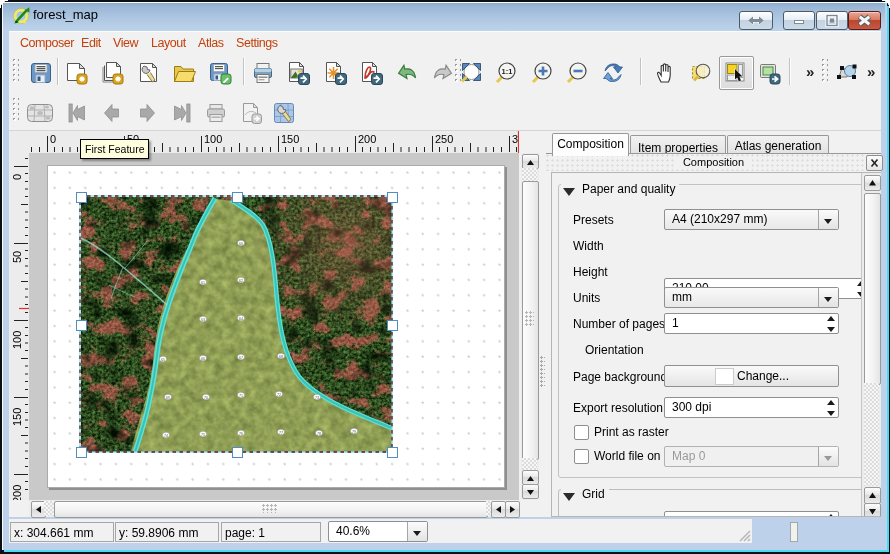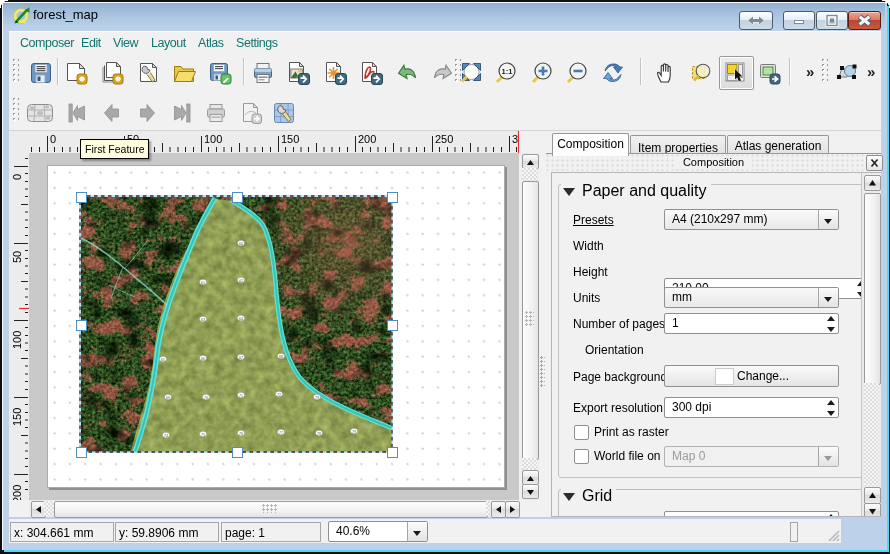--- a/index.html
+++ b/index.html
@@ -7,21 +7,21 @@
 #frame-blue{position:absolute;left:2px;top:2px;right:3px;bottom:4px;background:#bdd2ea;}
 #frame-white{position:absolute;left:2px;top:2px;bottom:4px;right:3px;border-left:1px solid #f8fbfe;border-top:1px solid #f8fbfe;}
 #edge-cyan-r{position:absolute;right:1px;top:6px;bottom:2px;width:2px;background:#49dbf2;}
 #edge-cyan-b{position:absolute;left:4px;right:1px;bottom:2px;height:2px;background:#49dbf2;}
 #titlebar{position:absolute;left:3px;top:3px;right:5px;height:28px;background:linear-gradient(180deg,#8fadcf 0%,#9db9d8 18%,#aec7e2 55%,#bdd3ea 100%);}
 #title-text{position:absolute;left:33px;top:7px;font-size:13px;color:#000;}
 .capbtn{position:absolute;top:11px;height:17px;border-radius:3px;border:1px solid #4e5b66;background:linear-gradient(180deg,#fdfeff 0%,#e6eef5 45%,#c3d3e2 50%,#cddbe8 100%);box-shadow:inset 0 1px 0 #fff;}
 .capbtn.close{background:linear-gradient(180deg,#eca695 0%,#d97b60 45%,#bc4632 50%,#c65a41 100%);border:1px solid #5d1a12;box-shadow:inset 0 1px 0 rgba(255,255,255,.45);}
 .capglyph{position:absolute;left:0;top:0;width:100%;height:100%;}
 #menubar{position:absolute;left:9px;top:31px;width:872px;height:21px;background:#f1f1f1;border-top:1px solid #fafcfe;}
-#menubar span{position:absolute;top:4px;font-size:12.5px;color:#0f766e;letter-spacing:-0.45px;}
+#menubar span{position:absolute;top:4px;font-size:12.5px;color:#c2410c;letter-spacing:-0.45px;}
 #tb1{position:absolute;left:9px;top:52px;width:872px;height:39px;background:#f1f1f1;}
 #tb2{position:absolute;left:9px;top:91px;width:872px;height:39px;background:#f1f1f1;border-bottom:1px solid #d9d9d9;}
 .tbhandle{position:absolute;top:7px;width:6px;height:25px;background-image:radial-gradient(circle at 2px 2px,#ffffff 1px,transparent 1.2px),radial-gradient(circle at 1px 1px,#9a9a9a 1px,transparent 1.2px);background-size:5px 5px;}
 .tbsep{position:absolute;top:6px;width:1px;height:27px;background:#c2c2c2;border-right:1px solid #fdfdfd;}
 .icon{position:absolute;width:24px;height:24px;}
 .tbtn-on{position:absolute;border:1px solid #999;background:linear-gradient(#ececec,#dcdcdc);border-radius:2px;box-shadow:inset 0 0 0 1px #fff;}
 #mainline{position:absolute;left:9px;top:130px;width:872px;height:1px;background:#d5d5d5;}
 #workarea{position:absolute;left:9px;top:131px;width:872px;height:386px;background:#f1f1f1;}
 #hruler{position:absolute;left:29px;top:131px;width:490px;height:22px;background:#ececec;}
 #vruler{position:absolute;left:9px;top:153px;width:20px;height:347px;background:#ececec;}
@@ -36,34 +36,34 @@
 .strack{background-image:linear-gradient(45deg,#dcdcdc 25%,transparent 25%,transparent 75%,#dcdcdc 75%),linear-gradient(45deg,#dcdcdc 25%,#f6f6f6 25%,#f6f6f6 75%,#dcdcdc 75%);background-size:4px 4px;background-position:0 0,2px 2px;}
 #splitter{position:absolute;left:539px;top:131px;width:7px;height:386px;background:#f1f1f1;}
 #panel{position:absolute;left:546px;top:131px;width:335px;height:386px;background:#f1f1f1;}
 .tab{position:absolute;font-size:12px;color:#000;border:1px solid #989898;border-bottom:none;border-radius:2px 2px 0 0;background:linear-gradient(#f2f2f2,#dfdfdf);text-align:center;}
 .tab.active{background:#fdfdfd;z-index:3;}
 #docktitle{position:absolute;left:546px;top:154px;width:335px;height:17px;background:#f1f1f1;background-image:radial-gradient(circle at 1.5px 1.5px,#dfdfdf 1px,transparent 1.2px);background-size:5px 5px;}
 #dockname{position:absolute;left:546px;top:156px;width:335px;text-align:center;font-size:11px;color:#000;}
 #dockclose{position:absolute;left:866px;top:155px;width:15px;height:14px;border:1px solid #8f8f8f;border-radius:2px;background:linear-gradient(#fcfcfc,#e6e6e6);}
 #scrollarea{position:absolute;left:551px;top:172px;width:330px;height:345px;background:#f1f1f1;border:1px solid #b5b5b5;border-right:none;box-sizing:border-box;overflow:hidden;}
 .gbox{position:absolute;border:1px solid #bdbdbd;border-radius:3px;}
-.glabel{position:absolute;font-size:16px;color:#000;background:#f1f1f1;padding:0 4px;}
+.glabel{position:absolute;font-size:12px;color:#000;background:#f1f1f1;padding:0 4px;}
 .gtri{position:absolute;width:0;height:0;border-left:6px solid transparent;border-right:6px solid transparent;border-top:8px solid #2b2b2b;}
 .flabel{position:absolute;font-size:12px;color:#000;}
 .combo{position:absolute;height:21px;border:1px solid #909090;border-radius:2px;background:linear-gradient(#f9f9f9,#e8e8e8);box-sizing:border-box;}
 .combo .ctext{position:absolute;left:7px;top:2px;font-size:12px;color:#000;}
 .combo .cbtn{position:absolute;right:0;top:0;width:19px;height:100%;border-left:1px solid #a5a5a5;background:linear-gradient(#fbfbfb,#e3e3e3);}
 .carrow{position:absolute;right:6px;top:8.5px;width:0;height:0;border-left:4px solid transparent;border-right:4px solid transparent;border-top:5px solid #1a1a1a;}
 .spin{position:absolute;height:21px;border:1px solid #909090;border-radius:2px;background:#ffffff;box-sizing:border-box;}
 .spin .stext{position:absolute;left:7px;top:2px;font-size:12px;color:#000;}
 .spinbtns{position:absolute;right:2px;top:1px;width:14px;height:18px;}
 .sup{position:absolute;right:1px;top:1px;width:0;height:0;border-left:4.5px solid transparent;border-right:4.5px solid transparent;border-bottom:5.5px solid #1a1a1a;}
 .sdn{position:absolute;right:1px;bottom:1px;width:0;height:0;border-left:4.5px solid transparent;border-right:4.5px solid transparent;border-top:5.5px solid #1a1a1a;}
 .cb{position:absolute;width:13px;height:13px;border:1px solid #8f8f8f;border-radius:2px;background:#fff;}
-#statusbar{position:absolute;left:9px;top:519px;width:832px;height:24px;background:#f1f1f1;}
+#statusbar{position:absolute;left:9px;top:519px;width:743px;height:24px;background:#f1f1f1;}
 .sfield{position:absolute;top:3px;height:20px;border:1px solid #a6a6a6;background:#f1f1f1;box-sizing:border-box;font-size:12px;color:#000;padding:3px 0 0 3px;}
 #tooltip{position:absolute;left:80px;top:139px;width:69px;height:20px;white-space:nowrap;background:#ffffdf;border:1px solid #000;box-shadow:2px 2px 2px rgba(0,0,0,.35);font-size:10.5px;color:#000;padding:3px 0 0 4px;box-sizing:border-box;z-index:50;}
 </style></head>
 <body>
 <div id="frame-blue"></div>
 <div id="frame-white"></div>
 <div id="edge-cyan-r"></div>
 <div id="edge-cyan-b"></div>
 <div id="titlebar"></div>
 <div id="title-text">forest_map</div>
@@ -505,21 +505,21 @@
 <div id="docktitle"></div>
 <div id="dockname"><span style="background:#f1f1f1;padding:0 8px;">Composition</span></div>
 <div id="dockclose"><svg width="15" height="14" viewBox="0 0 15 14">
       <path d="M4.5 3.5 L10.5 10.5 M10.5 3.5 L4.5 10.5" stroke="#222" stroke-width="1.6"></path>
     </svg></div>
 <div id="scrollarea">
   <div class="gbox" style="left:6px;top:11px;width:313px;height:292px;border-color:#c2c2c2;"></div>
   <div style="position:absolute;left:9px;top:10px;width:110px;height:3px;background:#f1f1f1;"></div>
   <div class="gtri" style="left:11px;top:15px;"></div>
   <div class="glabel" style="left:26px;top:9px;">Paper and quality</div>
-  <div class="flabel" style="left:21px;top:40px;text-decoration:underline;">Presets</div>
+  <div class="flabel" style="left:21px;top:40px;">Presets</div>
   <div class="combo" style="left:112px;top:36px;width:175px;">
       <span class="ctext">A4 (210x297 mm)</span>
       <span class="cbtn">
         <span class="carrow"></span>
       </span>
     </div>
   <div class="flabel" style="left:21px;top:66px;">Width</div>
   <div class="flabel" style="left:21px;top:92px;">Height</div>
   <div class="spin" style="left:112px;top:105px;width:205px;">
       <span class="stext">210.00</span>

